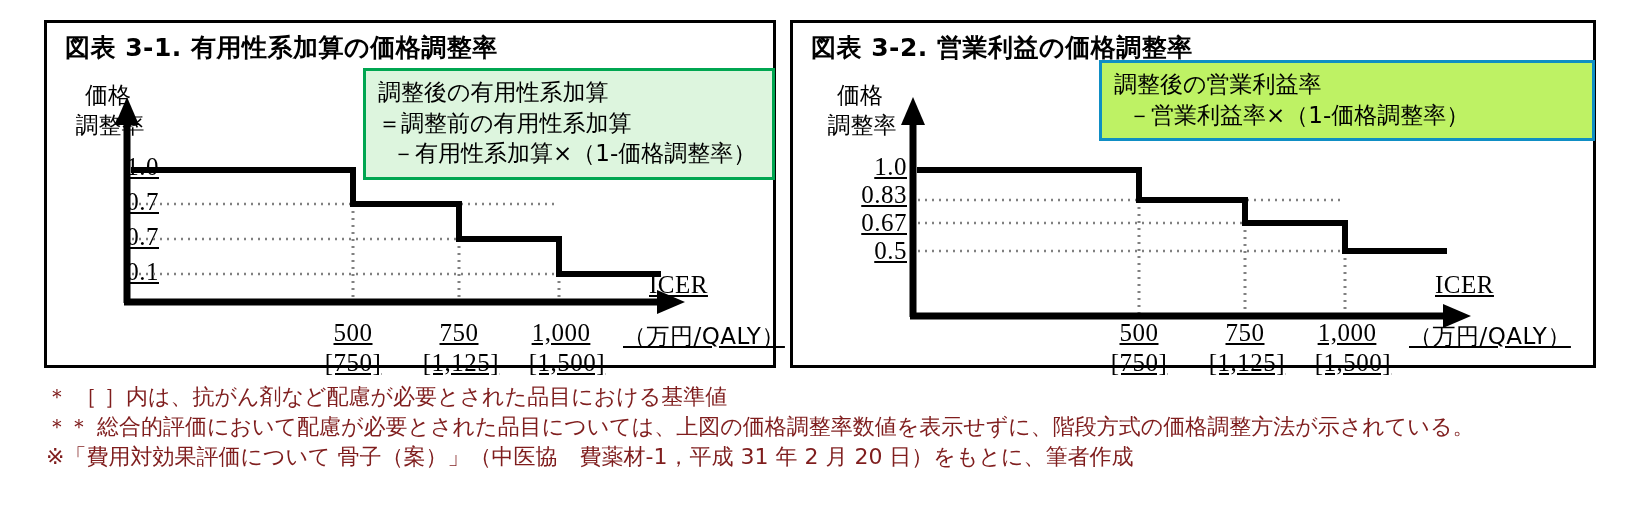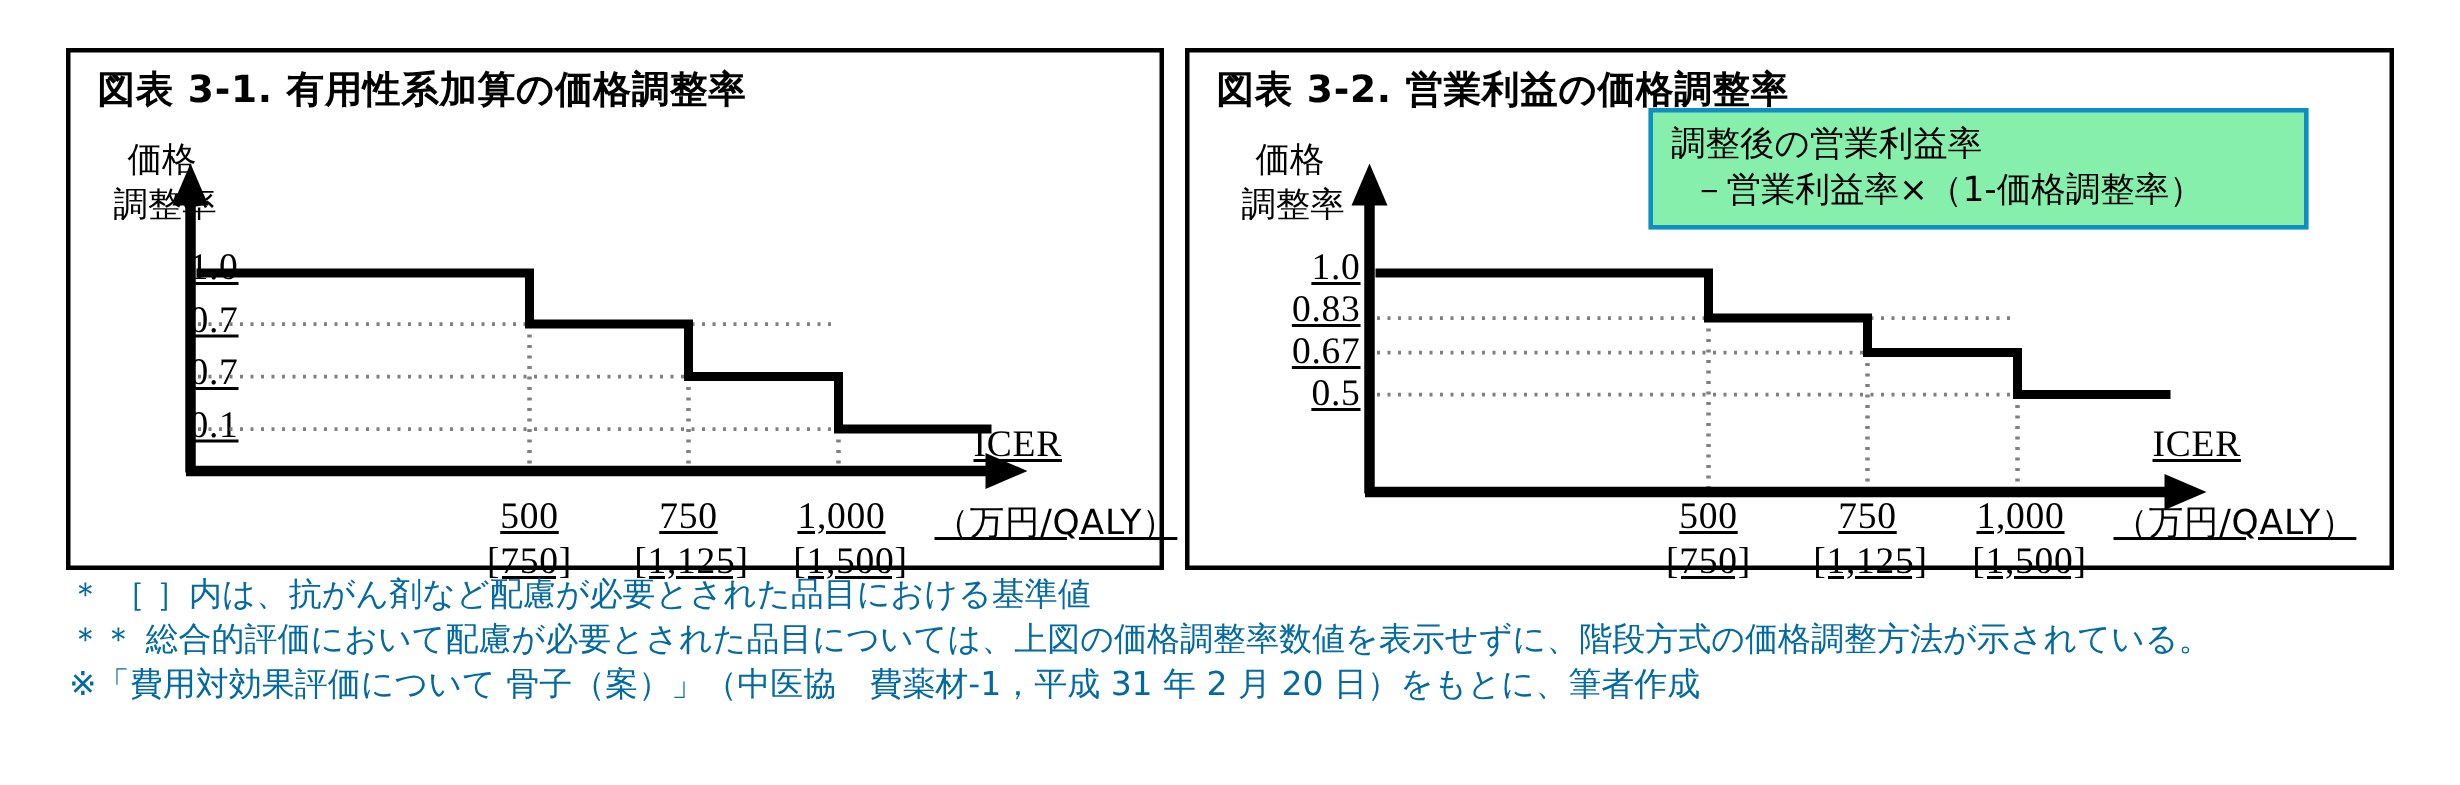--- a/index.html
+++ b/index.html
@@ -15,21 +15,21 @@
     position: relative;
     overflow: hidden;
   }
 
   
   .panel {
     position: absolute;
     box-sizing: border-box;
     border: 3px solid #000;
     background: #fff;
-    top: 32px;
+    top: 20px;
     height: 348px;
     padding-left: 20px;
   }
   #panel-left  { left: 44px;  width: 732px; }
   #panel-right { left: 790px; width: 806px; }
 
   .panel-title {
     position: absolute;
     top: 8px;
     left: 18px;
@@ -53,23 +53,23 @@
   #callout-left {
     left: 316px;
     top: 45px;
     width: 412px;
     border: 3px solid #00a651;
     background: #ddf5de;
   }
   #callout-right {
     left: 306px;
     top: 37px;
-    width: 440px;
+    width: 496px;
     border: 3px solid #0f8ec4;
-    background: #86efac;
+    background: #bef264;
   }
   .callout .ln2 { margin-left: 0px; }
   .callout .ln3 { margin-left: 14px; }
 
   
   .chart {
     position: absolute;
     left: 0;
     top: 0;
     width: 100%;
@@ -105,21 +105,21 @@
     position: absolute;
     left: 46px;
     top: 382px;
     width: 1580px;
   }
   .footnote {
     font-family: "DejaVu Sans", "Liberation Sans", sans-serif;
     font-size: 22px;
     line-height: 30px;
     white-space: nowrap;
-    color: #0369a1;
+    color: #7f1d1d;
   }
 </style>
 </head>
 <body>
 
 <div class="panel" id="panel-left">
 
   <div class="panel-title">図表 3-1.  有用性系加算の価格調整率</div>
 
   <div class="axis-title" style="left:16px; top:58px; width:90px;">価格</div>
@@ -156,20 +156,25 @@
   <div class="xtick" style="left:256px; top:296px; width:100px;">500</div>
   <div class="xtick" style="left:362px; top:296px; width:100px;">750</div>
   <div class="xtick" style="left:456px; top:296px; width:116px;">1,000</div>
 
   <div class="unit-label" style="left:576px; top:298px;">（万円/QALY）</div>
 
   <div class="xbracket" style="left:246px; top:326px; width:120px;">[750]</div>
   <div class="xbracket" style="left:352px; top:326px; width:124px;">[1,125]</div>
   <div class="xbracket" style="left:458px; top:326px; width:124px;">[1,500]</div>
 
+  <div class="callout" id="callout-left">
+    <div class="ln1">調整後の有用性系加算</div>
+    <div class="ln2">＝調整前の有用性系加算</div>
+    <div class="ln3">－有用性系加算×（1-価格調整率）</div>
+  </div>
 
 </div>
 
 <div class="panel" id="panel-right">
 
   <div class="panel-title">図表 3-2.  営業利益の価格調整率</div>
 
   <div class="axis-title" style="left:22px; top:58px; width:90px;">価格</div>
   <div class="axis-title" style="left:10px; top:88px; width:118px;">調整率</div>
 

